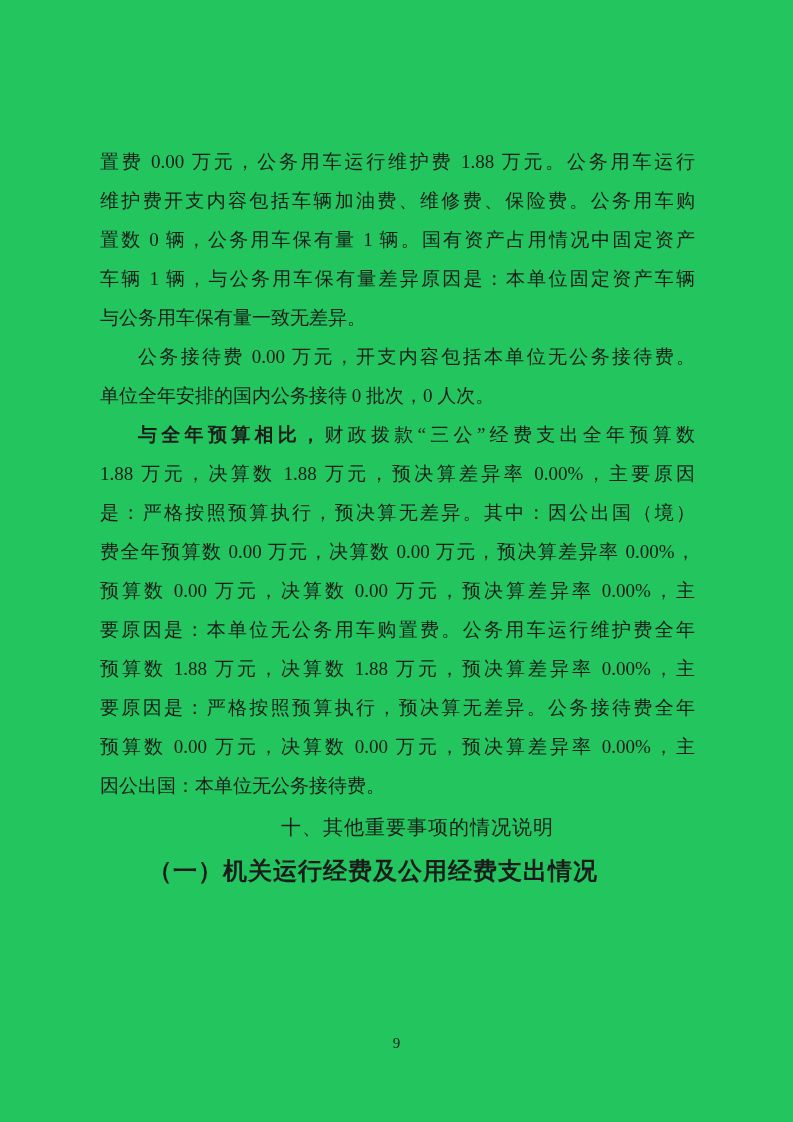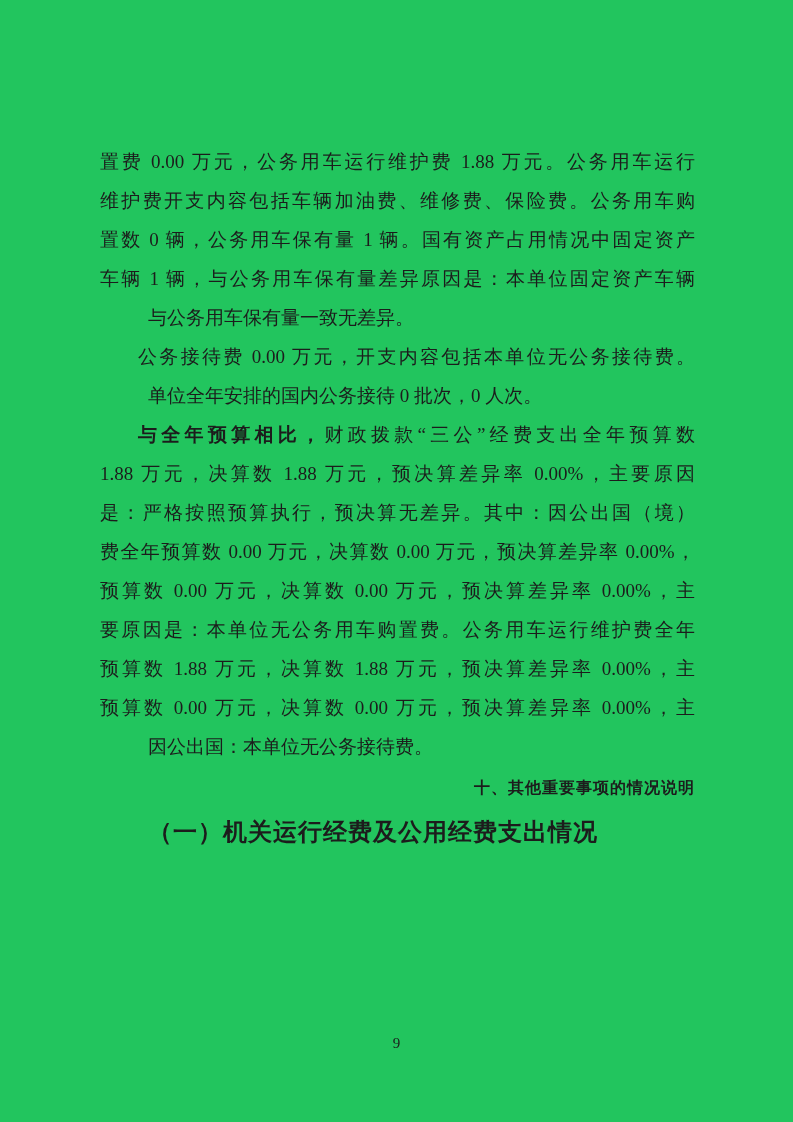--- a/index.html
+++ b/index.html
@@ -29,36 +29,35 @@
     height: 39px;
     overflow: hidden;
     text-align: justify;
     text-align-last: justify;
     text-justify: inter-character;
   }
   
   .bline-last {
     text-align: left;
     text-align-last: left;
-    margin-left: 48px;
   }
   .indent {
     text-indent: 2em;
   }
   .lead-bold {
     font-weight: bold;
   }
   .heading-hei {
     font-family: "Liberation Sans", "DejaVu Sans", sans-serif;
-    font-weight: bold;
-    font-size: 16px;
+    font-weight: normal;
+    font-size: 20px;
     line-height: 44px;
     height: 44px;
     text-indent: 2em;
-    text-align: right;
+    text-align: center;
     letter-spacing: 1px;
   }
   .heading-kai {
     font-family: "Liberation Serif", "DejaVu Serif", serif;
     font-weight: bold;
     font-size: 24px;
     line-height: 44px;
     height: 44px;
     text-indent: 2em;
     text-align: left;
@@ -103,20 +102,21 @@
 
     <div class="bline indent">
       <span class="lead-bold">与全年预算相比，</span><span>财政拨款“三公”经费支出全年预算数</span>
     </div>
     <div class="bline">1.88 万元，决算数 1.88 万元，预决算差异率 0.00%，主要原因</div>
     <div class="bline">是：严格按照预算执行，预决算无差异。其中：因公出国（境）</div>
     <div class="bline">费全年预算数 0.00 万元，决算数 0.00 万元，预决算差异率 0.00%，</div>
     <div class="bline">预算数 0.00 万元，决算数 0.00 万元，预决算差异率 0.00%，主</div>
     <div class="bline">要原因是：本单位无公务用车购置费。公务用车运行维护费全年</div>
     <div class="bline">预算数 1.88 万元，决算数 1.88 万元，预决算差异率 0.00%，主</div>
+    <div class="bline">要原因是：严格按照预算执行，预决算无差异。公务接待费全年</div>
     <div class="bline">预算数 0.00 万元，决算数 0.00 万元，预决算差异率 0.00%，主</div>
     <div class="bline bline-last">因公出国：本单位无公务接待费。</div>
 
     <div class="heading-hei">十、其他重要事项的情况说明</div>
 
     <div class="heading-kai">（一）机关运行经费及公用经费支出情况</div>
 
 
   </div>
 

